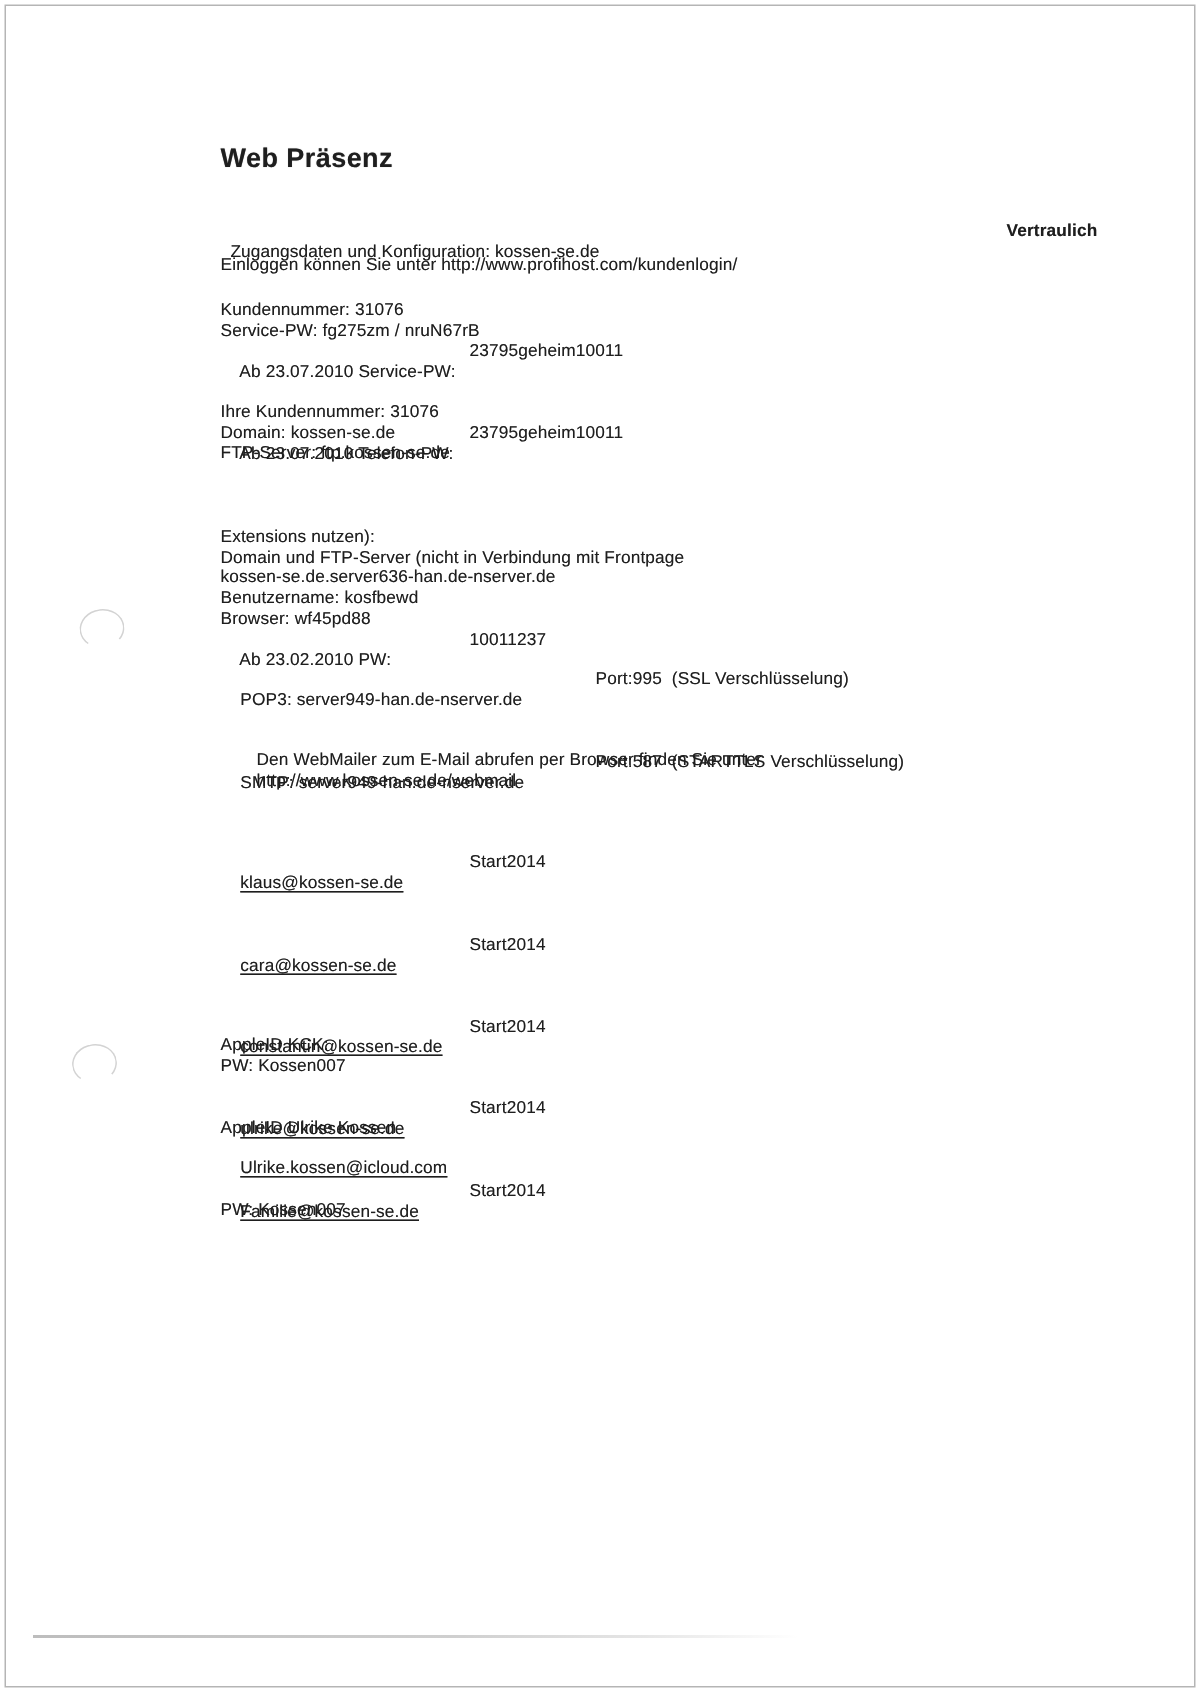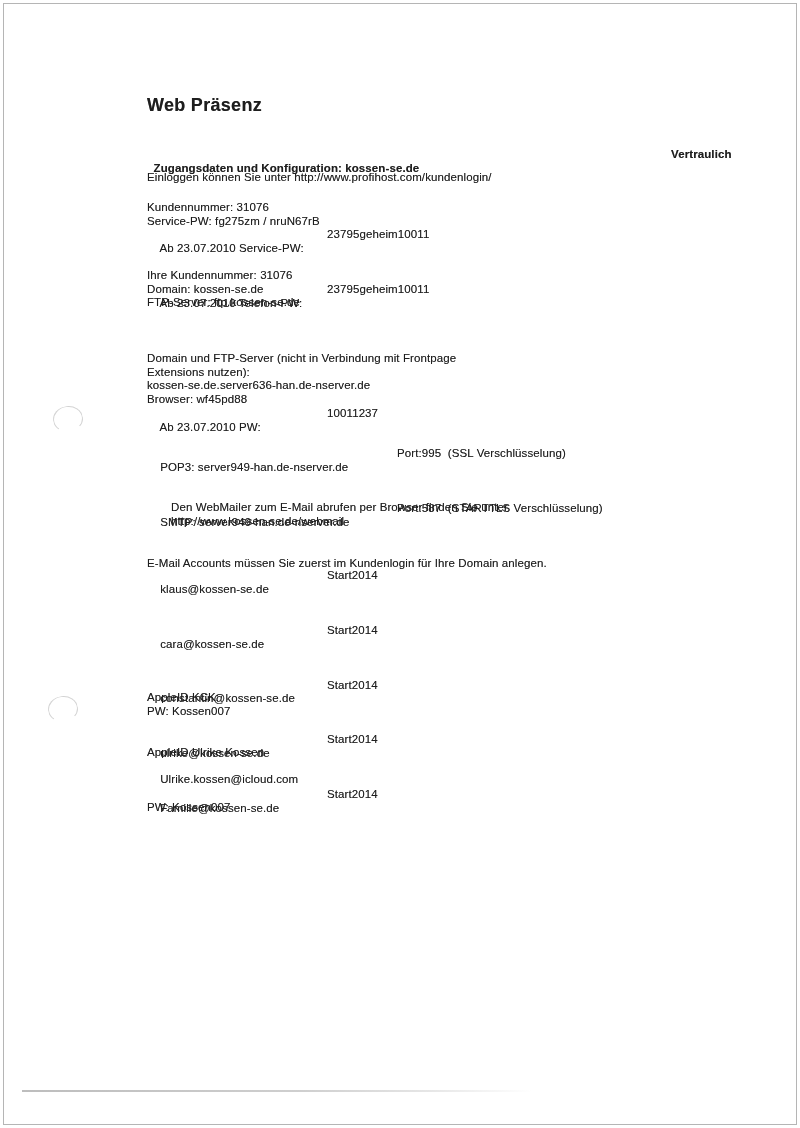--- a/index.html
+++ b/index.html
@@ -8,25 +8,25 @@
     font-family:"Liberation Sans","DejaVu Sans",sans-serif;
     color:#1e1e1e;overflow:hidden;
   }
   .page-border{
     position:absolute;left:3px;top:3px;right:3px;bottom:3px;
     border:1px solid #b5b5b5;pointer-events:none;
   }
   .txt{font-size:11.5px;line-height:13.7px;letter-spacing:.1px;
        text-shadow:0 0 .4px rgba(40,40,40,.55);}
   .abs{position:absolute;left:147px;}
-  .bold{font-weight:bold;}
+  .bold{font-weight:normal;}
   .line{position:relative;white-space:pre;}
-  .col-val{position:absolute;left:180px;top:0;white-space:pre;}
+  .col-val{position:absolute;left:166px;top:0;white-space:pre;}
   .col-port{position:absolute;left:250px;top:0;white-space:pre;text-align:center;}
-  .u{text-underline-offset:2px;}
+  .u{text-decoration:underline;text-underline-offset:2px;}
   .doc-title{font-size:18px;font-weight:bold;letter-spacing:.3px;
        text-shadow:0 0 .5px rgba(30,30,30,.6);}
   .confidential{position:absolute;left:524px;top:0;font-weight:bold;}
   .hole-punch{
     position:absolute;border:1.6px solid #d3d3d3;border-radius:50%;
     border-bottom-color:transparent;background:transparent;
   }
   .scan-line{
     position:absolute;left:22px;top:1090px;width:510px;height:2px;
     background:linear-gradient(to right,#bdbdbd 0%,#cfcfcf 55%,#e6e6e6 80%,rgba(230,230,230,0) 100%);
@@ -62,40 +62,40 @@
   </div>
 </div>
 
 <div class="abs txt" style="top:269px;">
   <div class="line">Ihre Kundennummer: 31076</div>
   <div class="line">Domain: kossen-se.de</div>
   <div class="line">FTP-Server: ftp.kossen-se.de</div>
 </div>
 
 <div class="abs txt" style="top:352px;">
+  <div class="line">Extensions nutzen):</div>
   <div class="line">Domain und FTP-Server (nicht in Verbindung mit Frontpage</div>
-  <div class="line">Extensions nutzen):</div>
   <div class="line">kossen-se.de.server636-han.de-nserver.de</div>
+  <div class="line">Benutzername: kosfbewd</div>
   <div class="line">Browser: wf45pd88</div>
   <div class="line">
-    <span>Ab 23.07.2010 PW:</span>
+    <span>Ab 23.02.2010 PW:</span>
     <span class="col-val">10011237</span>
   </div>
 </div>
 
 <div class="abs txt" style="top:447px;">
   <div class="line">
     <span>POP3: server949-han.de-nserver.de</span>
     <span class="col-port">Port:995  (SSL Verschlüsselung)</span>
   </div>
   <div class="line">
     <span>SMTP: server949-han.de-nserver.de</span>
     <span class="col-port">Port:587  (STARTTLS Verschlüsselung)</span>
   </div>
-  <div class="line">E-Mail Accounts müssen Sie zuerst im Kundenlogin für Ihre Domain anlegen.</div>
 </div>
 
 <div class="abs txt" style="top:501px;margin-left:24px;">
   <div class="line">Den WebMailer zum E-Mail abrufen per Browser finden Sie unter</div>
   <div class="line">http://www.kossen-se.de/webmail</div>
 </div>
 
 <div class="abs txt" style="top:569px;">
   <div class="line">
     <span class="u">klaus@kossen-se.de</span>

